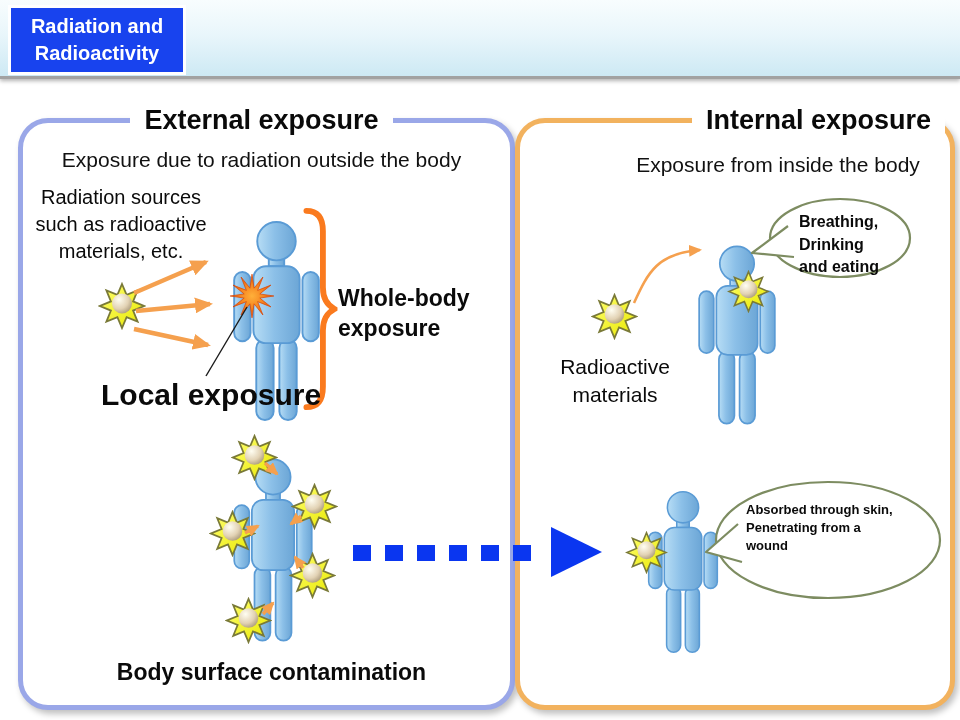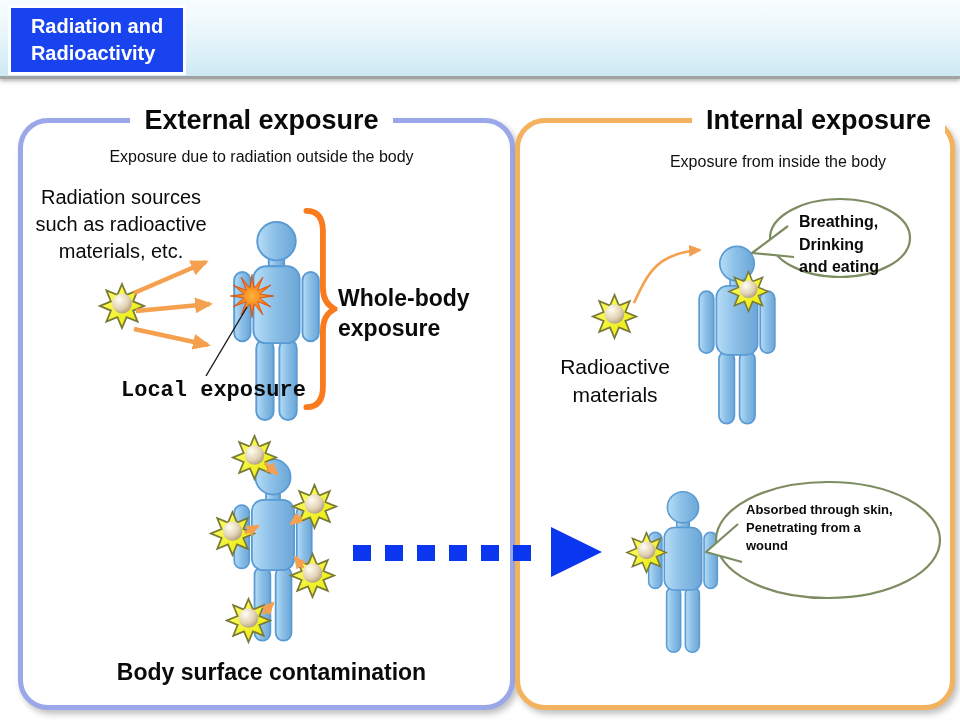--- a/index.html
+++ b/index.html
@@ -17,21 +17,21 @@
     left:0;top:0;width:960px;height:76px;
     background:linear-gradient(180deg,#f8fdfe 0%,#e9f6fb 45%,#cde9f4 100%);
     border-bottom:3px solid #a2a2a2;
     box-shadow:0 2px 4px rgba(0,0,0,.30);
     z-index:10;
   }
   .topic-badge{
     left:8px;top:5px;width:172px;height:64px;
     background:#1843ee;border:3px solid #ffffff;
     color:#ffffff;font-weight:bold;font-size:20px;line-height:27px;
-    display:flex;align-items:center;justify-content:center;
+    text-align:center;display:flex;align-items:center;justify-content:center;
   }
   .page-title{
     left:192px;top:10px;font-size:40px;font-weight:bold;color:#090909;
     letter-spacing:-0.5px;
   }
 
   
   .panel{border-radius:30px;z-index:1;background:#fff;}
   .panel-external{
     left:18px;top:118px;width:487px;height:582px;
@@ -41,26 +41,26 @@
   .panel-internal{
     left:515px;top:118px;width:430px;height:582px;
     border:5px solid #f2b25e;
     box-shadow:3px 4px 6px rgba(0,0,0,.25);
   }
   .panel-title-row{z-index:4;text-align:center;}
   .panel-title-row span{
     display:inline-block;background:#ffffff;padding:0 14px;
     font-size:27px;font-weight:bold;color:#0a0a0a;
   }
-  .subtitle{z-index:4;text-align:center;font-size:16px;color:#111;}
+  .subtitle{z-index:4;text-align:center;font-size:21px;color:#111;}
 
   .label{z-index:7;}
   .src-label{left:20px;top:184px;width:202px;text-align:center;font-size:20px;line-height:1.36;}
   .whole-body-label{left:338px;top:283px;font-size:23px;font-weight:bold;line-height:1.32;}
-  .local-label{left:121px;top:378px;font-size:22px;font-weight:bold;font-family:Liberation Mono, monospace;}
+  .local-label{left:101px;top:378px;font-size:30px;font-weight:bold;}
   .contamination-label{left:28px;top:659px;width:487px;text-align:center;font-size:23px;font-weight:bold;}
   .materials-label{left:545px;top:353px;width:140px;text-align:center;font-size:21px;line-height:1.35;}
   .bubble-text-1{left:799px;top:211px;width:112px;font-size:16px;font-weight:bold;line-height:1.42;z-index:8;}
   .bubble-text-2{left:746px;top:501px;width:196px;font-size:13px;font-weight:bold;line-height:1.4;z-index:8;}
 
   .icon-layer{z-index:5;}
   .bubble-layer{z-index:6;}
   .connector-layer{left:0;top:0;z-index:5;pointer-events:none;}
 </style>
 </head>

